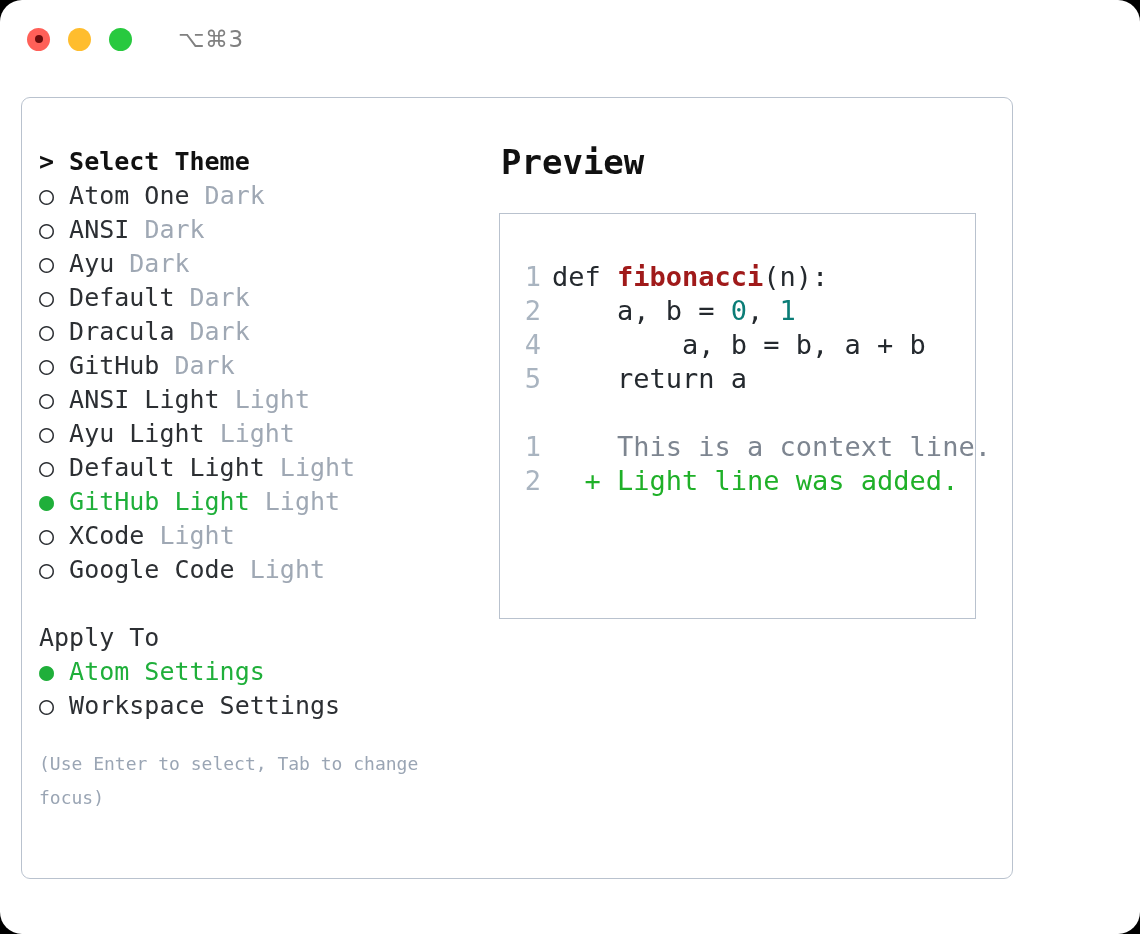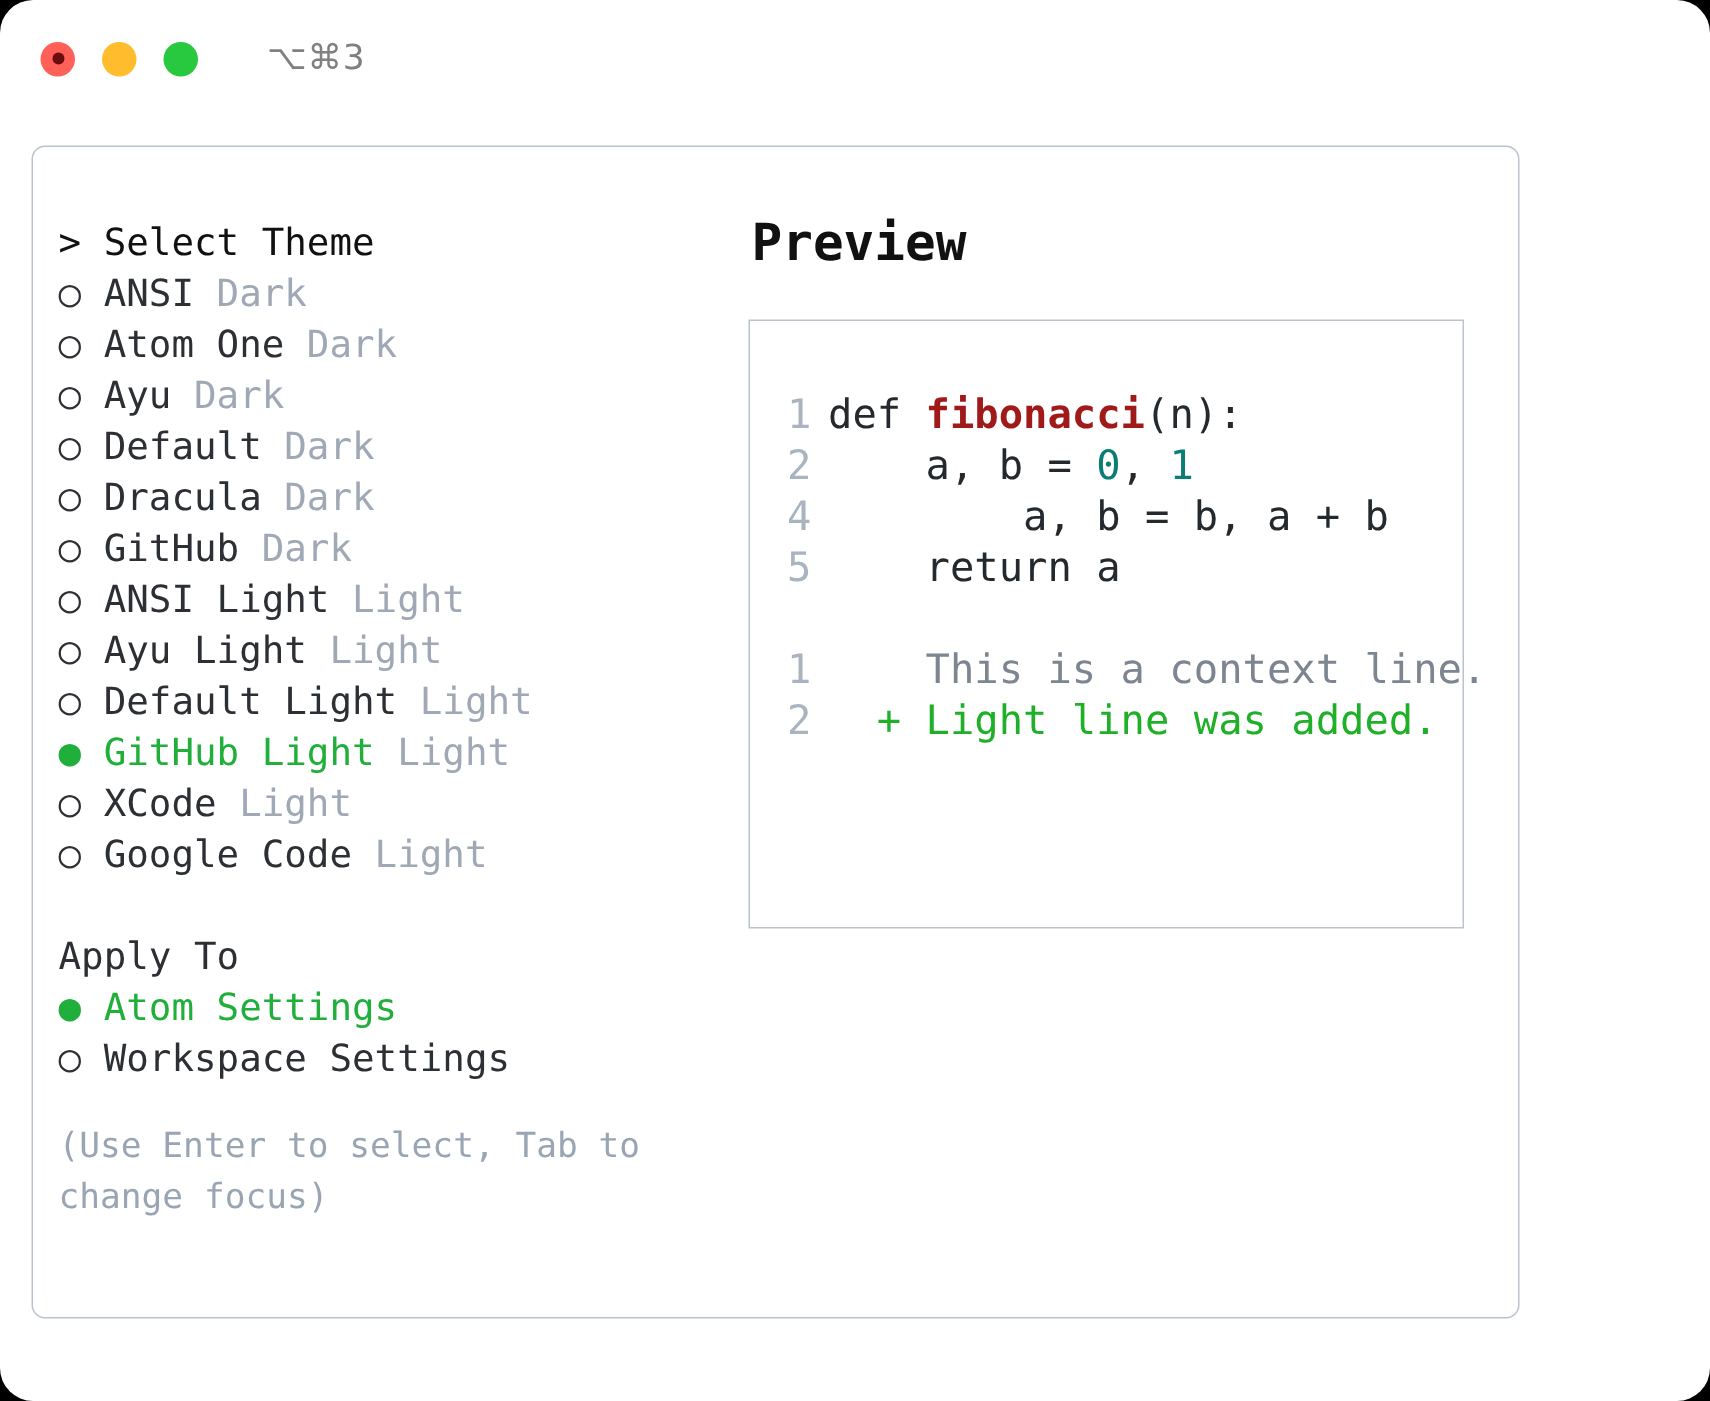--- a/index.html
+++ b/index.html
@@ -78,21 +78,21 @@
   .cols {
     display: flex;
     padding: 47px 0 0 17px;
   }
   .col-left  { width: 460px; }
   .col-right { width: 500px; }
 
   
   .heading {
     font-size: 25px;
-    font-weight: normal;
+    font-weight: bold;
     color: #111111;
     white-space: pre;
     line-height: 34px;
   }
   .heading-preview {
     font-size: 34px;
     font-weight: bold;
     color: #111111;
     line-height: 34px;
     padding-left: 2px;
@@ -114,21 +114,21 @@
     font-size: 25px;
     line-height: 34px;
     color: #2c2f33;
     white-space: pre;
     display: block;
   }
 
   .spacer { height: 34px; }
 
   .hint {
-    font-size: 23px;
+    font-size: 18px;
     line-height: 34px;
     color: #9aa5b4;
     width: 420px;
     margin-top: 24px;
   }
 
   
   .preview-box {
     margin-top: 34px;
     width: 477px;
@@ -178,22 +178,22 @@
     <span class="shortcut">⌥⌘3</span>
   </div>
 
   <div class="dialog">
     <div class="cols">
 
       <div class="col-left">
         <div class="heading">&gt; Select Theme</div>
 
         <div id="theme-list">
+            <div class="opt"><span class="marker">○ </span><span class="opt-label">Atom One</span><span class="tag"> Dark</span></div>
             <div class="opt"><span class="marker">○ </span><span class="opt-label">ANSI</span><span class="tag"> Dark</span></div>
-            <div class="opt"><span class="marker">○ </span><span class="opt-label">Atom One</span><span class="tag"> Dark</span></div>
             <div class="opt"><span class="marker">○ </span><span class="opt-label">Ayu</span><span class="tag"> Dark</span></div>
             <div class="opt"><span class="marker">○ </span><span class="opt-label">Default</span><span class="tag"> Dark</span></div>
             <div class="opt"><span class="marker">○ </span><span class="opt-label">Dracula</span><span class="tag"> Dark</span></div>
             <div class="opt"><span class="marker">○ </span><span class="opt-label">GitHub</span><span class="tag"> Dark</span></div>
             <div class="opt"><span class="marker">○ </span><span class="opt-label">ANSI Light</span><span class="tag"> Light</span></div>
             <div class="opt"><span class="marker">○ </span><span class="opt-label">Ayu Light</span><span class="tag"> Light</span></div>
             <div class="opt"><span class="marker">○ </span><span class="opt-label">Default Light</span><span class="tag"> Light</span></div>
             <div class="opt selected"><span class="marker">● </span><span class="opt-label">GitHub Light</span><span class="tag"> Light</span></div>
             <div class="opt"><span class="marker">○ </span><span class="opt-label">XCode</span><span class="tag"> Light</span></div>
             <div class="opt"><span class="marker">○ </span><span class="opt-label">Google Code</span><span class="tag"> Light</span></div>

